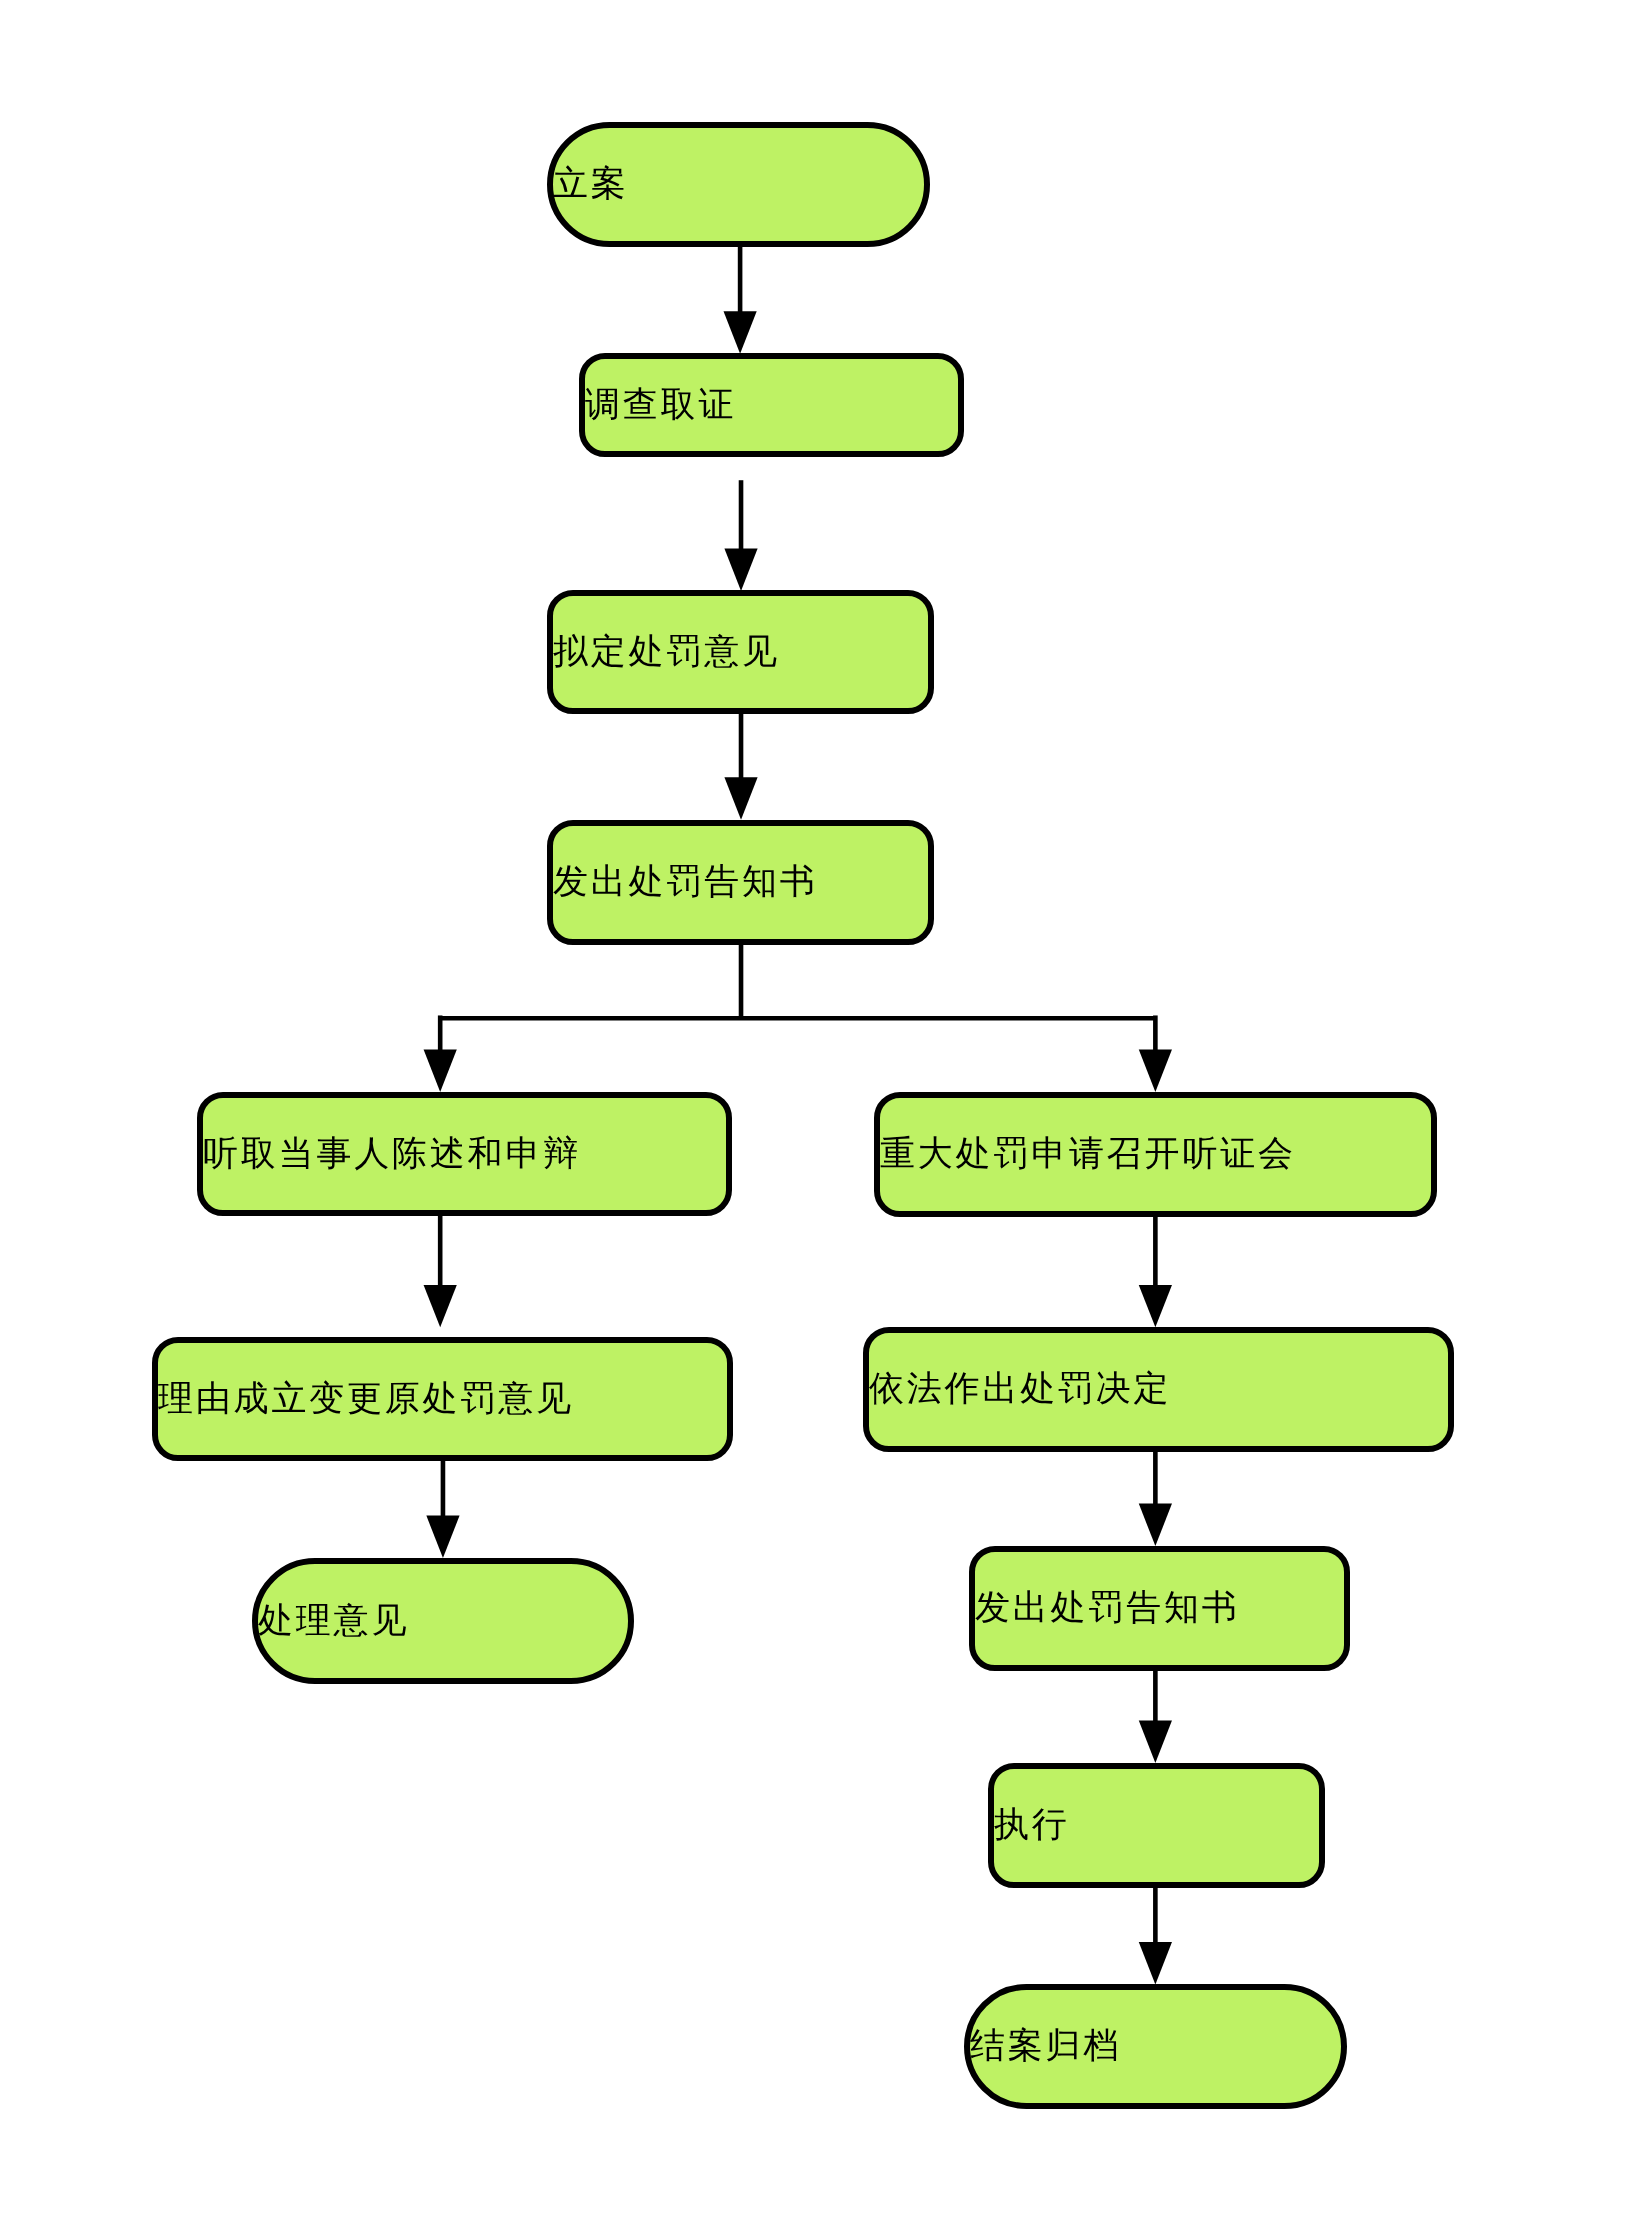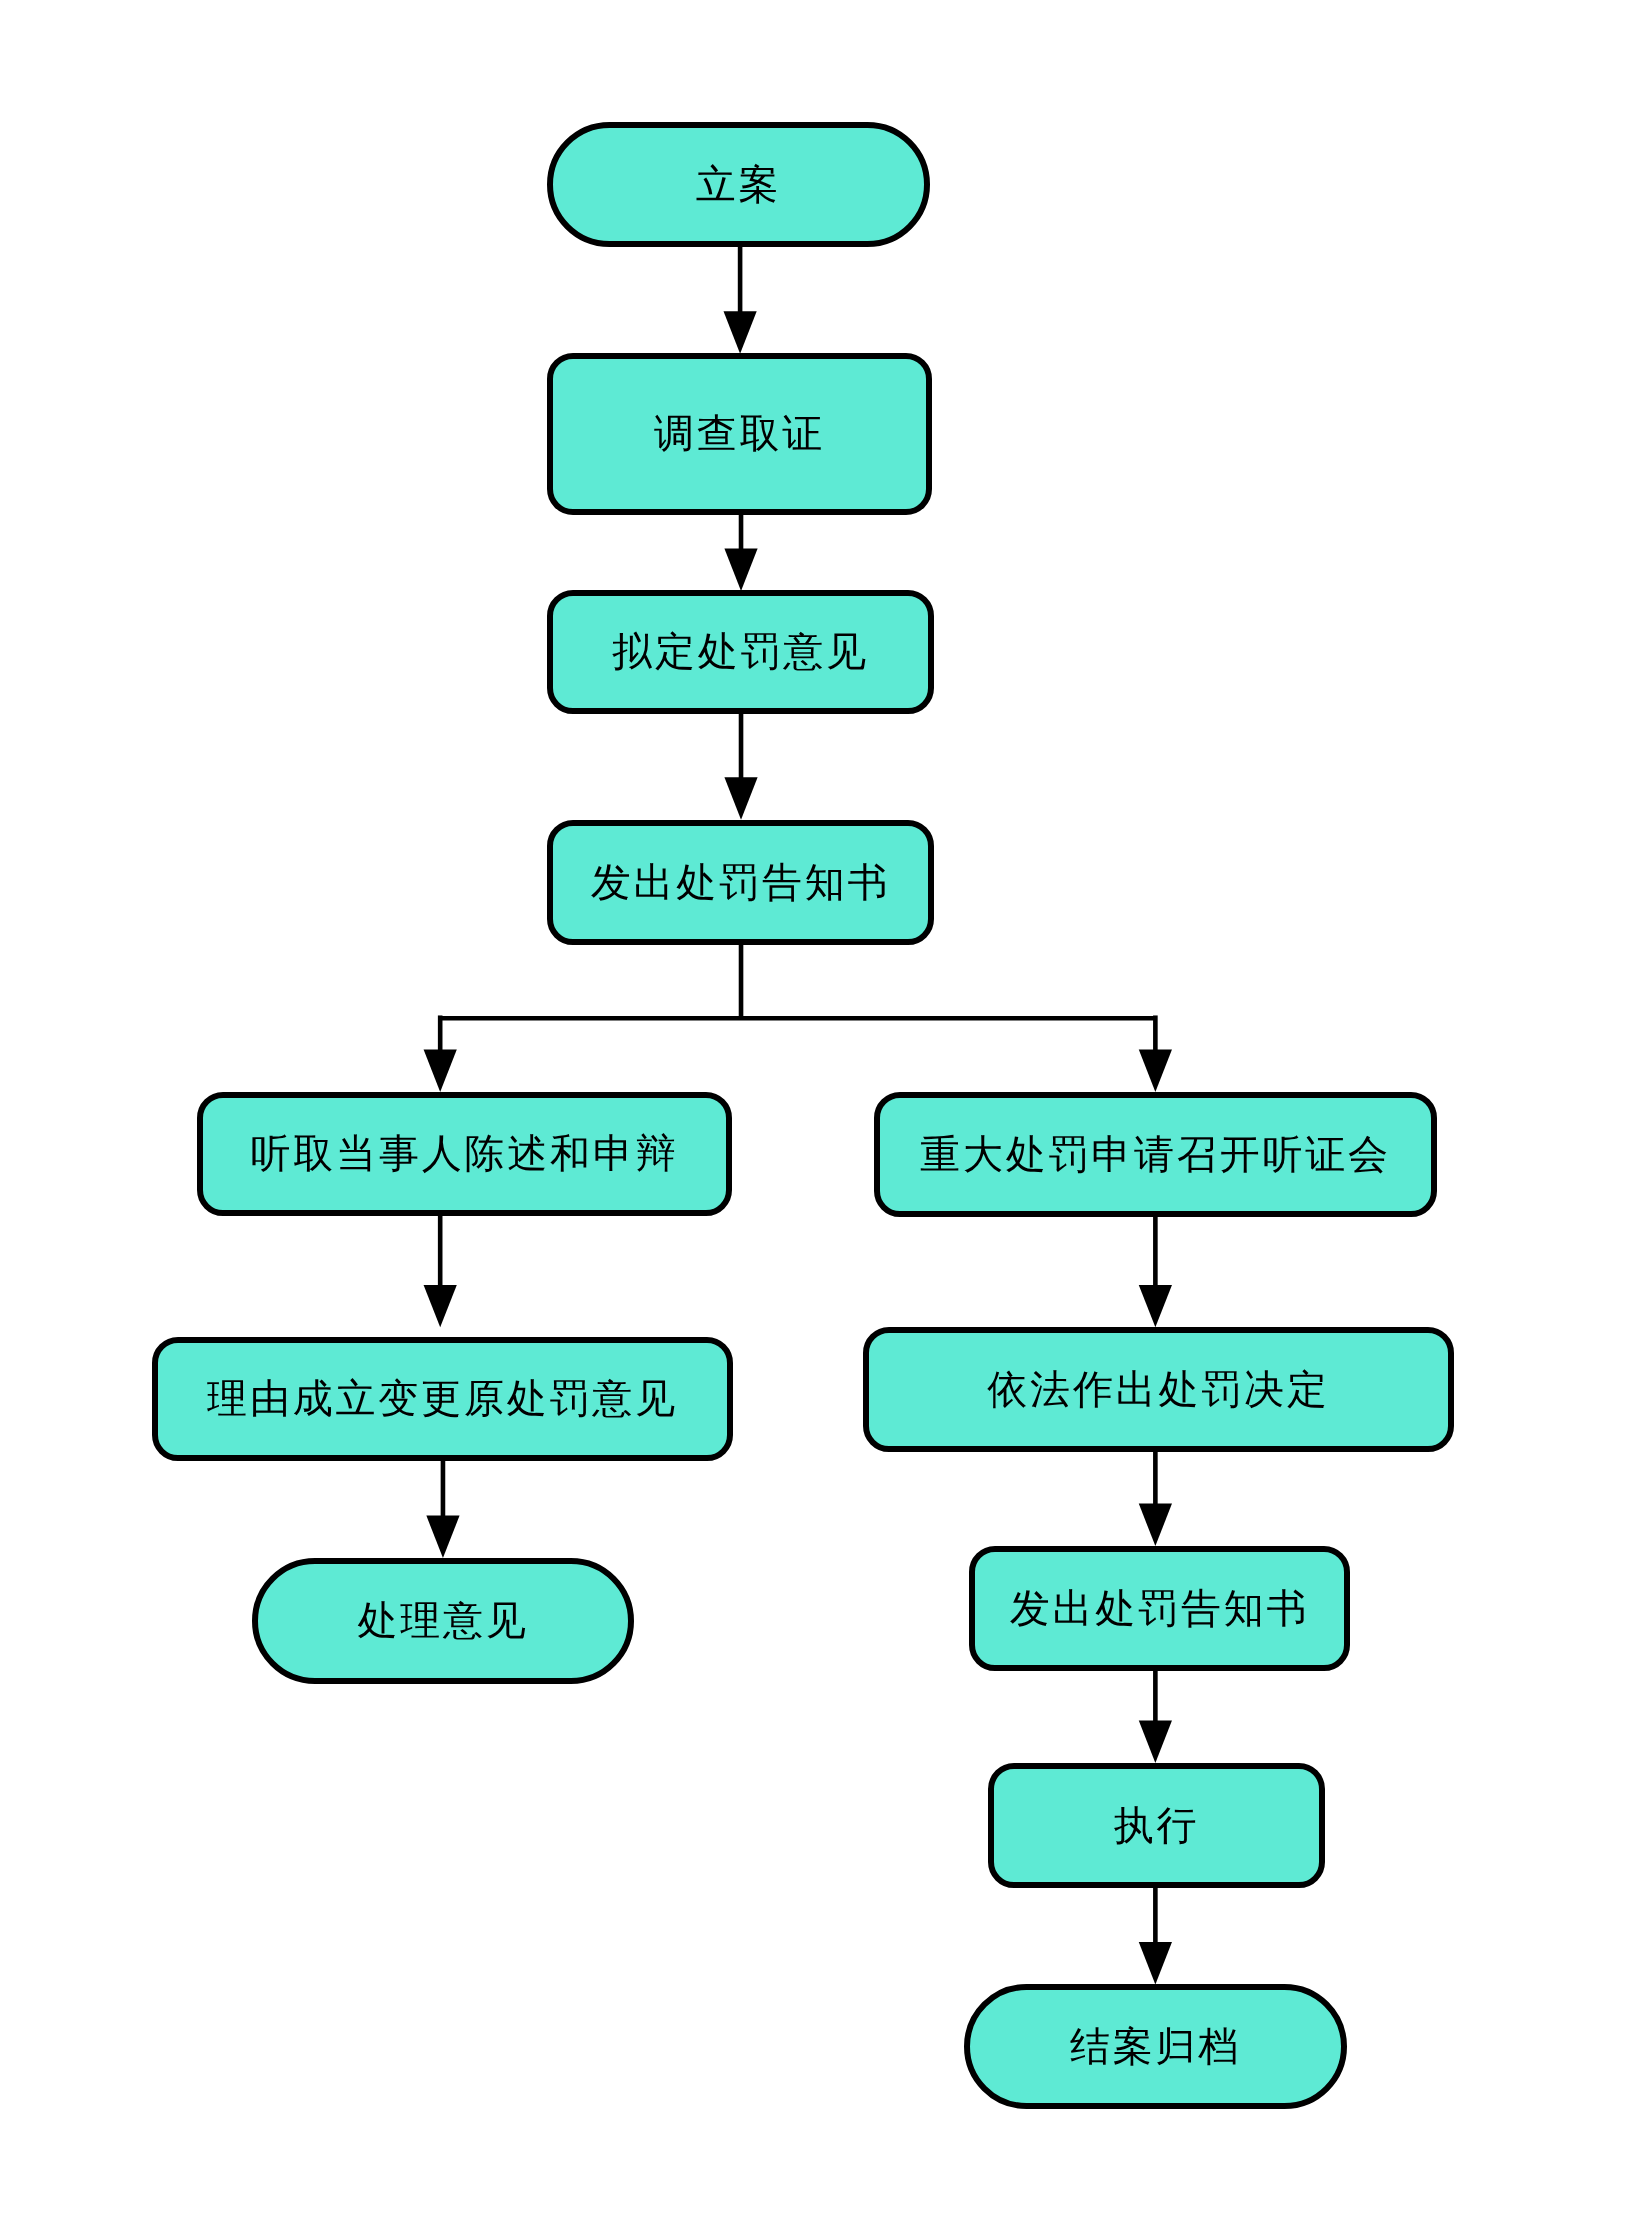--- a/index.html
+++ b/index.html
@@ -21,35 +21,34 @@
     left: 0;
     top: 0;
     width: 1650px;
     height: 2233px;
     pointer-events: none;
   }
   .node {
     position: absolute;
     box-sizing: border-box;
     border: 6.5px solid #000000;
-    background: #5eead4;
+    background: #bef264;
     display: flex;
     align-items: center;
-    justify-content: center;
     text-align: center;
-    font-size: 40px;
+    font-size: 35px;
     letter-spacing: 2.8px;
     line-height: 1.1;
   }
   .process { border-radius: 26px; }
   .terminator { border-radius: 65px; }
 
   
   #n-start      { left: 547px;  top: 122px;  width: 383px; height: 125px; }
-  #n-investigate{ left: 547px;  top: 353px;  width: 385px; height: 162px; }
+  #n-investigate{ left: 579px;  top: 353px;  width: 385px; height: 104px; }
   #n-draft      { left: 547px;  top: 590px;  width: 387px; height: 124px; }
   #n-notify     { left: 547px;  top: 820px;  width: 387px; height: 125px; }
   #n-hear       { left: 197px;  top: 1092px; width: 535px; height: 124px; }
   #n-hearing    { left: 874px;  top: 1092px; width: 563px; height: 125px; }
   #n-revise     { left: 152px;  top: 1327px; width: 581px; height: 124px; margin-top: 10px; }
   #n-decide     { left: 863px;  top: 1327px; width: 591px; height: 125px; }
   #n-opinion    { left: 252px;  top: 1558px; width: 382px; height: 126px; }
   #n-deliver    { left: 969px; top: 1546px; width: 381px; height: 125px; }
   #n-execute    { left: 988px; top: 1763px; width: 337px; height: 125px; }
   #n-archive    { left: 964px; top: 1984px; width: 383px; height: 125px; }

